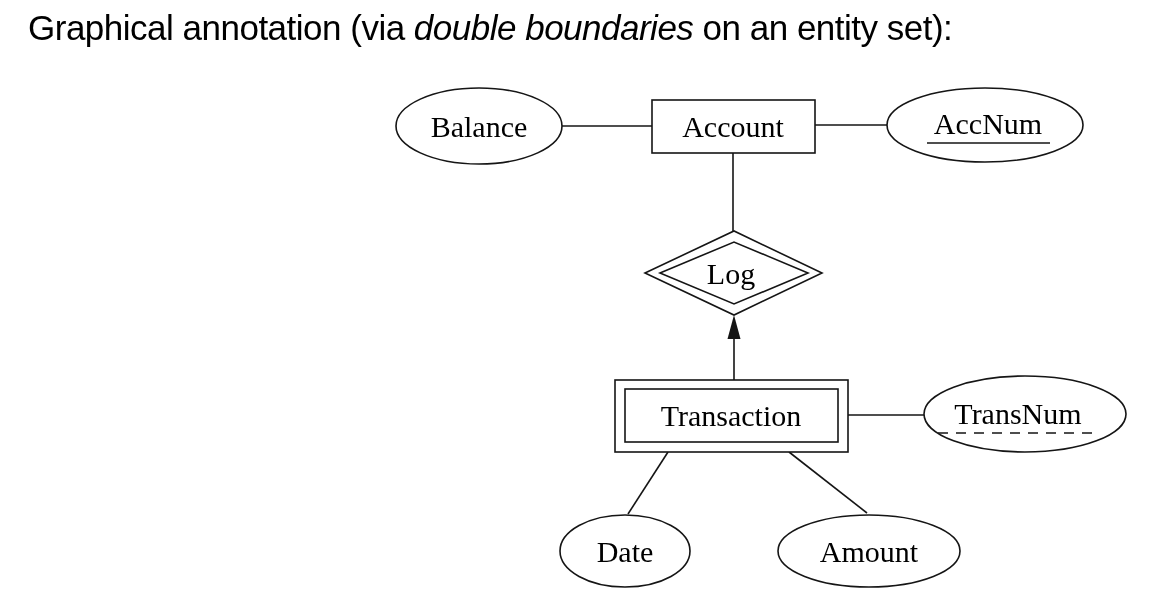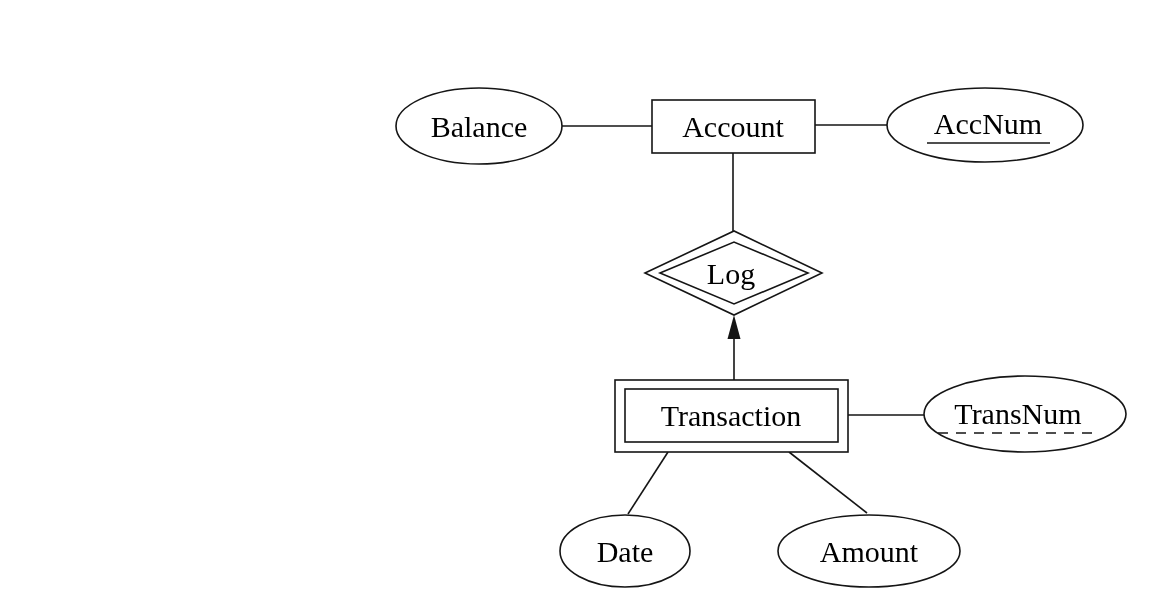--- a/index.html
+++ b/index.html
@@ -59,20 +59,21 @@
     stroke: #151515;
     stroke-width: 1.6;
     stroke-dasharray: 10 8;
   }
 </style>
 </head>
 <body>
 
 <div class="page">
 
+  <div class="slide-title"><span>Graphical annotation (via </span><span class="em">double boundaries</span><span> on an entity set):</span></div>
 
   <svg class="er-diagram" width="1152" height="606" viewBox="0 0 1152 606">
 
     <line class="edge" x1="562" y1="126" x2="652" y2="126"></line>
     <line class="edge" x1="815" y1="125" x2="888" y2="125"></line>
     <line class="edge" x1="733" y1="153" x2="733" y2="231"></line>
     <line class="edge" x1="734" y1="380" x2="734" y2="337"></line>
     <polygon class="arrowhead" points="734,315 727.5,339 740.5,339"></polygon>
     <line class="edge" x1="848" y1="415" x2="924" y2="415"></line>
     <line class="edge" x1="668" y1="452" x2="628" y2="514"></line>

